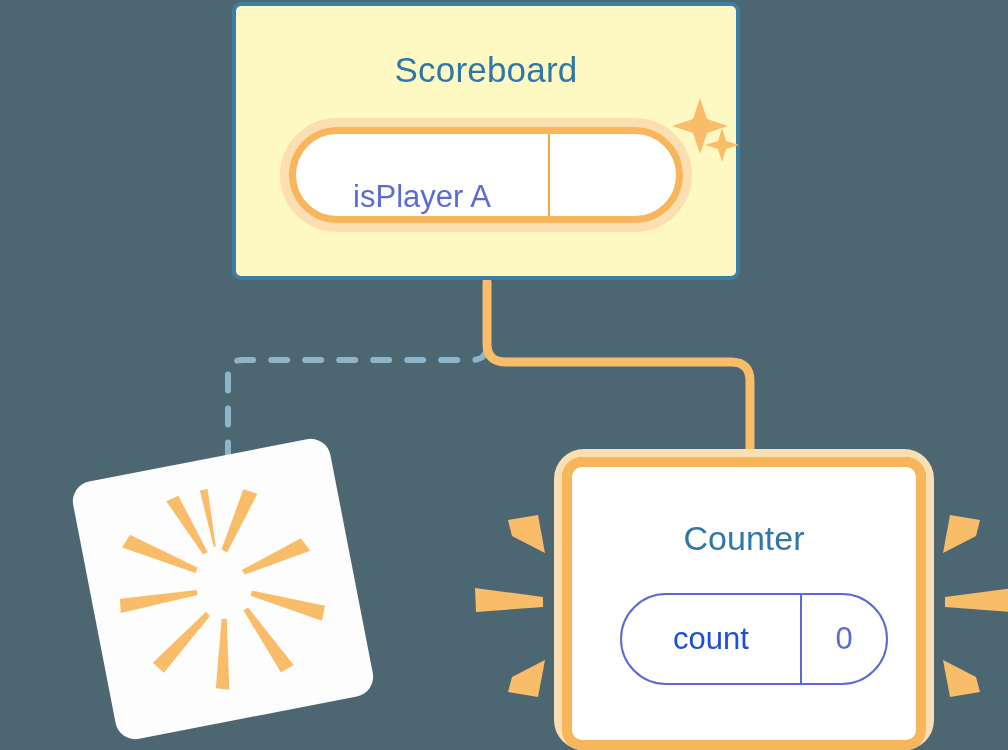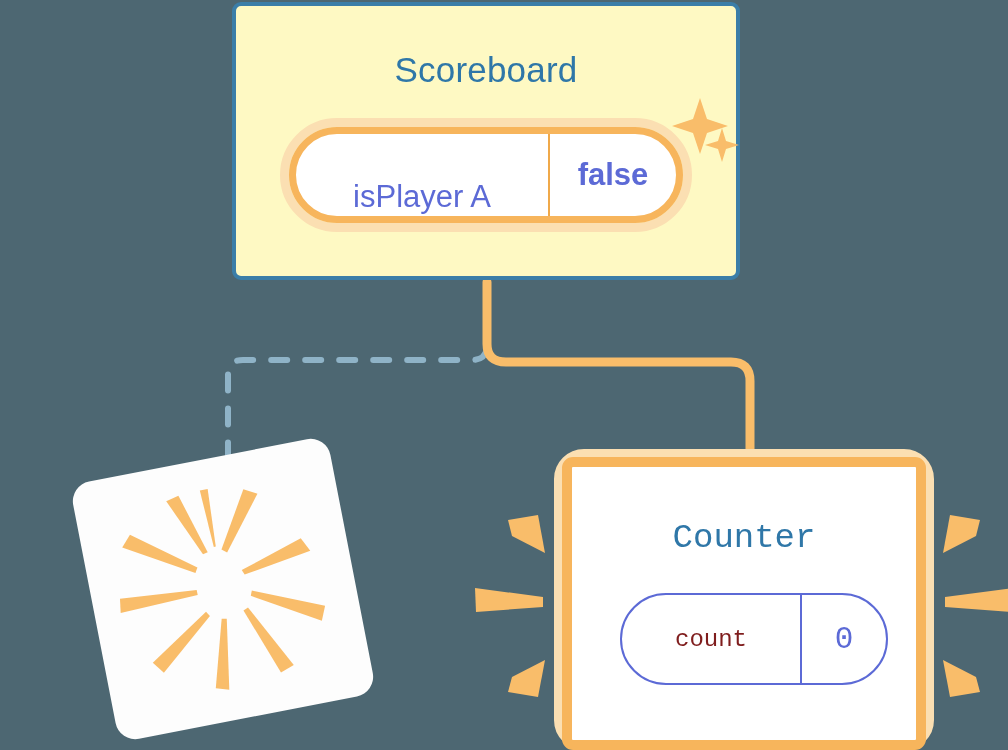--- a/index.html
+++ b/index.html
@@ -117,24 +117,23 @@
     z-index: 6;
   }
   #counter-card {
     position: absolute;
     left: 562px;
     top: 457px;
     width: 364px;
     height: 293px;
     background: #ffffff;
     border: 10px solid #f7b55c;
-    border-radius: 11px;
+    border-radius: 20px;
     box-sizing: border-box;
     z-index: 7;
-    font-family: Liberation Mono, monospace;
   }
   #counter-title {
     position: absolute;
     left: 0;
     top: 52px;
     width: 100%;
     text-align: center;
     font-size: 34px;
     color: #2f77a8;
   }
@@ -149,22 +148,22 @@
     box-sizing: border-box;
     background: #ffffff;
     display: flex;
     align-items: stretch;
   }
   #counter-pill-key {
     flex: 0 0 178px;
     display: flex;
     align-items: center;
     justify-content: center;
-    font-size: 24px;
-    color: #7f1d1d;
+    font-size: 31px;
+    color: #1d4ed8;
   }
   #counter-pill-divider {
     width: 2px;
     background: #5c6ad6;
     flex: 0 0 2px;
   }
   #counter-pill-value {
     flex: 1 1 auto;
     display: flex;
     align-items: center;
@@ -224,21 +223,20 @@
   </div>
 
   <div id="scoreboard-card">
     <div id="scoreboard-title">Scoreboard</div>
 
     <div id="scoreboard-pill-wrap">
       <div id="scoreboard-pill-halo"></div>
       <div id="scoreboard-pill">
         <div id="scoreboard-pill-key">isPlayer A</div>
         <div id="scoreboard-pill-divider"></div>
-        <div id="scoreboard-pill-value">false</div>
       </div>
     </div>
   </div>
 
   <svg class="layer" viewBox="0 0 1008 750" width="1008" height="750" style="z-index:8;">
     <g fill="#f9bd6a">
       <path d="M 700 98 L 707 119 L 728 126 L 707 133 L 700 154 L 693 133 L 672 126 L 693 119 Z"></path>
       <path d="M 722 128 L 726 141 L 739 145 L 726 149 L 722 162 L 718 149 L 705 145 L 718 141 Z"></path>
     </g>
   </svg>

